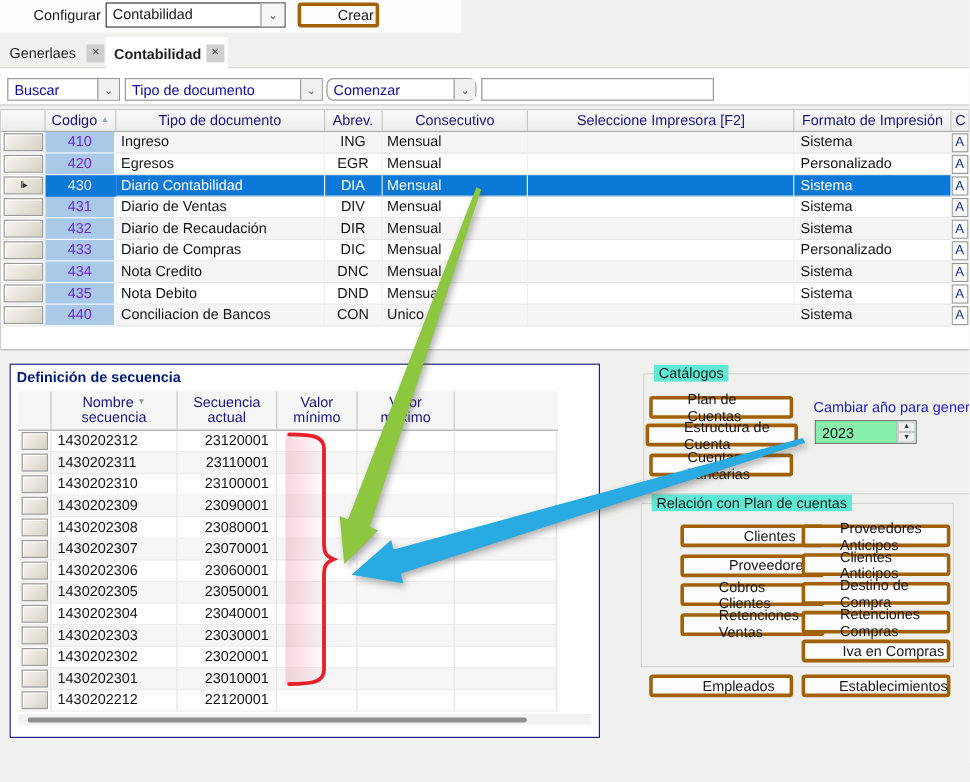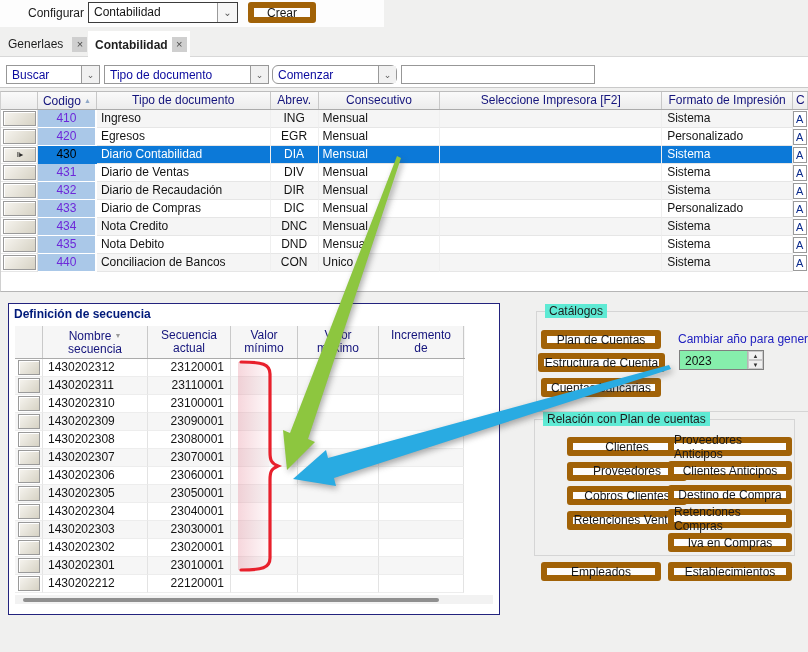--- a/index.html
+++ b/index.html
@@ -7,21 +7,21 @@
   body { font-family:"Liberation Sans", sans-serif; font-size:12px; color:#141414; }
   #app { position:relative; width:808px; height:652px; background:#f0f0ef; overflow:hidden; }
 
   
   .topstrip { position:absolute; left:0; top:0; width:384px; height:27px; background:#fdfdfd; }
   .cfg-label { position:absolute; left:28px; top:6px; color:#1a1a1a; }
   .combo { display:flex; align-items:stretch; background:#fff; }
   .cfg-combo { position:absolute; left:88px; top:2px; width:150px; height:21px; border:1px solid #3c3c3c; }
   .combo-val { flex:1; padding-left:5px; line-height:19px; white-space:nowrap; overflow:hidden; }
   .combo-arrow { width:20px; display:flex; align-items:center; justify-content:center; color:#5a5a5a; font-size:10px; border-left:1px solid #9a9a9a; background:#f6f6f6; }
-  .btn { display:flex; align-items:center; justify-content:center; background:#fdfdfd; border:6px solid #a16207; border-radius:3px; color:#161616; cursor:default; }
+  .btn { display:flex; align-items:center; justify-content:center; background:#fdfdfd; border:3px solid #a16207; border-radius:3px; color:#161616; cursor:default;padding-left:29px; }
   .crear-btn { position:absolute; left:248px; top:2px; width:68px; height:21px; }
 
   
   .tabbar { position:absolute; left:0; top:31px; width:808px; height:26px; border-bottom:1px solid #d8d8d8; }
   .tab { position:absolute; top:0; height:26px; display:flex; align-items:center; }
   .tab-generales { left:0; width:88px; }
   .tab-contabilidad { left:88px; width:102px; background:#fff; height:27px; z-index:1; }
   .tab-label { padding-left:8px; color:#1e1e1e; }
   .tab-contabilidad .tab-label { font-weight:bold; padding-left:7px; }
   .tab-x { width:15px; height:15px; margin-left:9px; background:#cfcfcf; color:#4b4b4b; font-size:11px; line-height:15px; text-align:center; }
@@ -49,21 +49,21 @@
   .dgh.col-c { text-align:left; padding-left:3px; }
   .sort-ico { font-size:7px; margin-left:3px; vertical-align:2px; }
   .sort-asc { color:#8fa8c8; } .sort-desc { color:#9a9a9a; }
   .sel-btn { width:33px; height:15px; margin:1px 2px; background:linear-gradient(135deg,#f7f5f0,#d6d2c4); border:1px solid #9a9a9a; box-shadow:inset 1px 1px 0 #fff; display:flex; align-items:center; justify-content:center; }
   .row-ind { display:none; font-size:8px; color:#2a2a2a; line-height:13px; letter-spacing:-1px; }
   .dg-body .dg-datarow:nth-child(odd) .dgc { background:#f5f5f5; }
   .dgc.col-codigo { background:#aac8e8 !important; color:#6d28d9; text-align:center; border-right:2px solid #fff; border-bottom:1px solid #fff; }
   .dgc.col-tipo { padding-left:4px; } .dgc.col-abrev { text-align:center; }
   .dgc.col-consec { padding-left:4px; } .dgc.col-formato { padding-left:5px; }
   .dg-datarow.selected .dgc { background:#0c79d8 !important; color:#fff; }
-  .dg-datarow.selected .dgc.col-codigo { background:#0c79d8 !important; color:#000000; border-right:2px solid #0c79d8; border-bottom:1px solid #0c79d8; }
+  .dg-datarow.selected .dgc.col-codigo { background:#0c79d8 !important; color:#e5e5e5; border-right:2px solid #0c79d8; border-bottom:1px solid #0c79d8; }
   .dg-datarow.selected .row-ind { display:block; }
   .dgc.col-c { border:none; background:#fff !important; padding:0; }
   .dg-datarow.selected .dgc.col-c { background:#fff !important; color:#0a2a8c; }
   .c-box { width:14px; height:16px; margin-top:1px; border:1px solid #9a9a9a; background:#fff; color:#0a2a8c; font-size:11px; line-height:14px; padding-left:2px; }
 
   
   .seq-panel { position:absolute; left:8px; top:303px; width:492px; height:312px; background:#fff; border:1px solid #23237e; }
   .seq-title { position:absolute; left:5px; top:3px; font-weight:bold; color:#001a7a; }
   .seqgrid { position:absolute; left:6px; top:22px; width:450px; }
   .sq-header { display:flex; height:33px; background:#f6f6f6; border-bottom:1px solid #ababab; color:#14147c; }
@@ -302,24 +302,20 @@
             <span>actual</span>
         </div>
         <div class="sqh sc-valmin">
           <span>Valor</span>
             <span>mínimo</span>
         </div>
         <div class="sqh sc-valmax">
           <span>Valor</span>
             <span>máximo</span>
         </div>
-        <div class="sqh sc-incremento">
-          <span>Incremento</span>
-            <span>de</span>
-        </div>
       </div>
       <div class="sq-body">
 
           <div class="sq-row">
             <div class="sqc sc-sel">
               <div class="sq-selbtn"></div>
             </div>
             <div class="sqc sc-nombre">1430202312</div>
             <div class="sqc sc-secuencia">23120001</div>
             <div class="sqc sc-valmin"></div>

